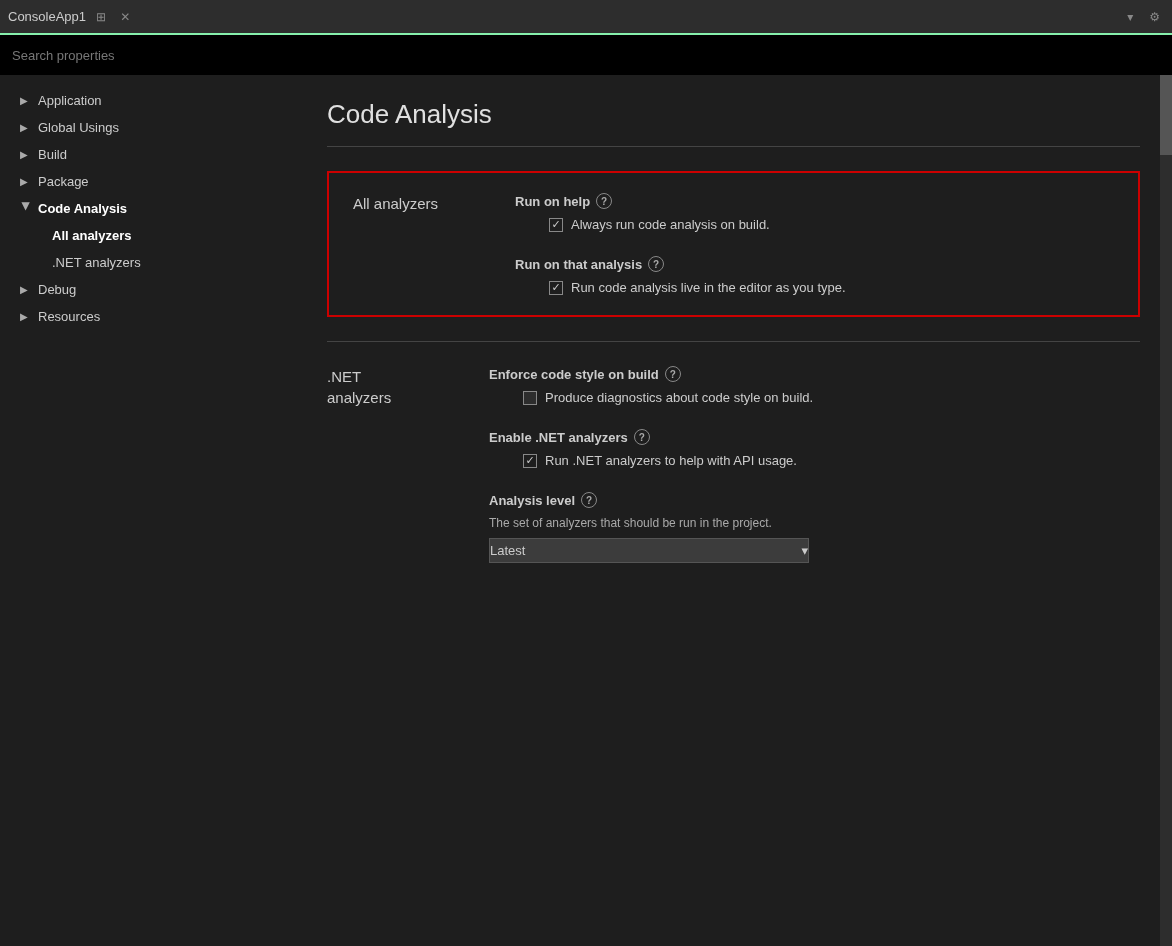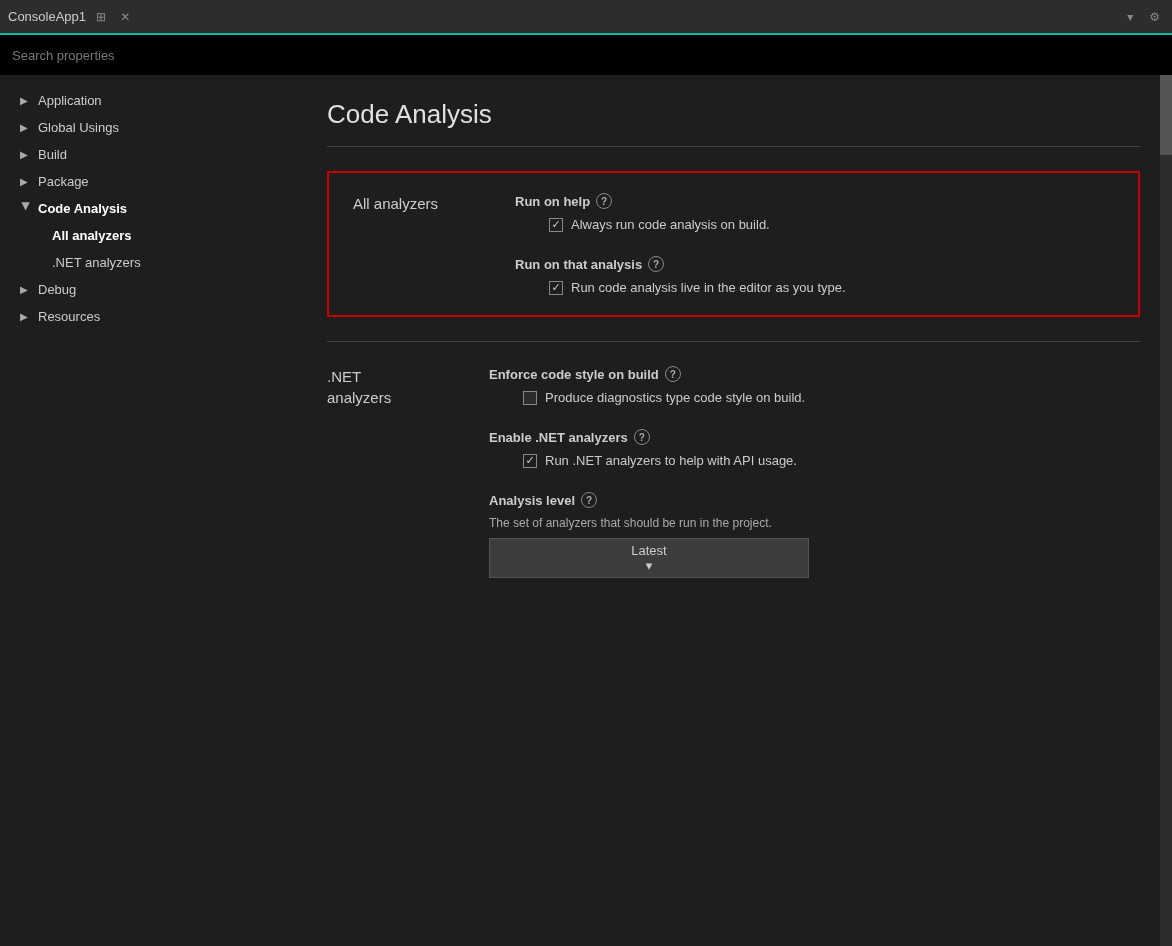--- a/index.html
+++ b/index.html
@@ -13,21 +13,21 @@
       overflow: hidden;
     }
 
     
     .title-bar {
       background: #2d2d2d;
       height: 35px;
       display: flex;
       align-items: center;
       padding: 0 8px;
-      border-bottom: 2px solid #14b8a6;
+      border-bottom: 2px solid #86efac;
       gap: 6px;
     }
     .title-bar-tab {
       display: flex;
       align-items: center;
       gap: 6px;
       color: #cccccc;
       font-size: 13px;
     }
     .title-bar-icon {
@@ -221,27 +221,26 @@
       color: #aaa;
       font-size: 12px;
       margin-bottom: 8px;
     }
 
     .dropdown {
       background: #3c3c3c;
       border: 1px solid #555;
       color: #cccccc;
       font-size: 13px;
-      padding: 4px 8px;
+      padding: 4px 0;
       width: 320px;
       display: flex;
       align-items: center;
       justify-content: space-between;
       cursor: pointer;
-      flex-direction: column;
     }
 
     
     .scrollbar-track {
       position: absolute;
       right: 0;
       top: 0;
       width: 12px;
       height: 100%;
       background: #2d2d2d;
@@ -365,21 +364,21 @@
       </div>
       <div class="net-content">
 
         <div class="option-group">
           <div class="option-title">
             <span>Enforce code style on build</span>
             <span class="help-icon">?</span>
           </div>
           <div class="checkbox-wrap">
             <div class="checkbox unchecked"></div>
-            <span class="option-text">Produce diagnostics type code style on build.</span>
+            <span class="option-text">Produce diagnostics about code style on build.</span>
           </div>
         </div>
 
         <div class="option-group">
           <div class="option-title">
             <span>Enable .NET analyzers</span>
             <span class="help-icon">?</span>
           </div>
           <div class="checkbox-wrap">
             <div class="checkbox checked"></div>

